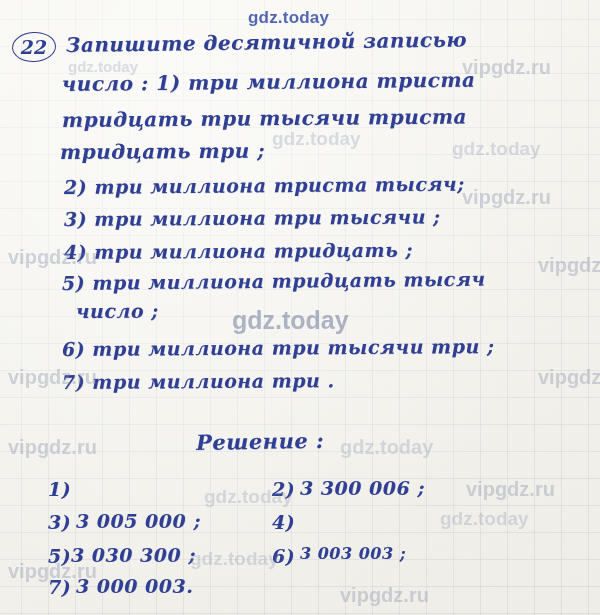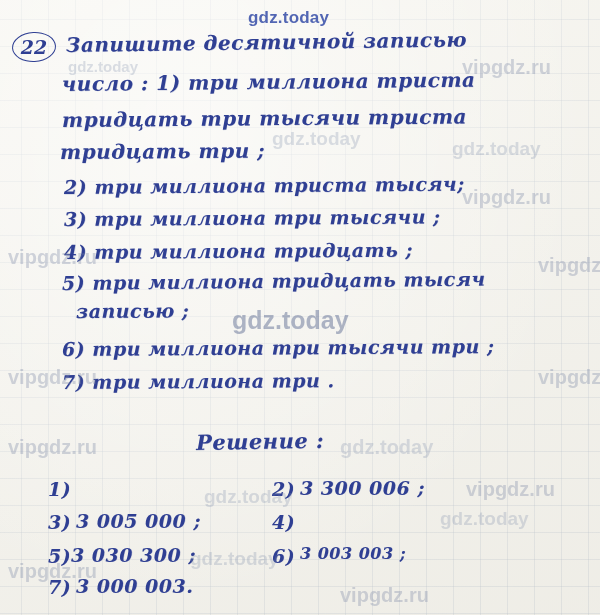--- a/index.html
+++ b/index.html
@@ -120,21 +120,21 @@
   </div>
 
   <div class="hand" style="left:66px; top:33px; font-size:20px; transform:rotate(-0.8deg);">Запишите  десятичной  записью</div>
   <div class="hand" style="left:62px; top:72px; font-size:20px; transform:rotate(-0.6deg);">число : 1) три  миллиона  триста</div>
   <div class="hand" style="left:62px; top:108px; font-size:20px; transform:rotate(-0.5deg);">тридцать  три  тысячи  триста</div>
   <div class="hand" style="left:60px; top:140px; font-size:20px; transform:rotate(-0.4deg);">тридцать  три ;</div>
   <div class="hand" style="left:64px; top:176px; font-size:19px; transform:rotate(-0.5deg);">2) три  миллиона  триста  тысяч;</div>
   <div class="hand" style="left:64px; top:208px; font-size:19px; transform:rotate(-0.4deg);">3) три  миллиона  три  тысячи ;</div>
   <div class="hand" style="left:64px; top:241px; font-size:19px; transform:rotate(-0.4deg);">4) три  миллиона  тридцать ;</div>
   <div class="hand" style="left:62px; top:272px; font-size:19px; transform:rotate(-0.6deg);">5) три  миллиона  тридцать  тысяч</div>
-  <div class="hand" style="left:76px; top:300px; font-size:19px; transform:rotate(-0.3deg);">записью ;</div>
+  <div class="hand" style="left:76px; top:300px; font-size:19px; transform:rotate(-0.3deg);">число ;</div>
   <div class="hand" style="left:62px; top:338px; font-size:19px; transform:rotate(-0.4deg);">6) три  миллиона  три  тысячи три ;</div>
   <div class="hand" style="left:62px; top:371px; font-size:19px; transform:rotate(-0.4deg);">7) три  миллиона  три .</div>
 
   <div class="hand" style="left:196px; top:430px; font-size:21px; transform:rotate(-1deg);">Решение :</div>
 
   <div class="hand" style="left:48px; top:478px; font-size:19px;">1)</div>
 
   <div class="hand" style="left:272px; top:478px; font-size:19px;">2)</div>
   <div class="hand" style="left:300px; top:477px; font-size:19px;">3 300 006 ;</div>
 

